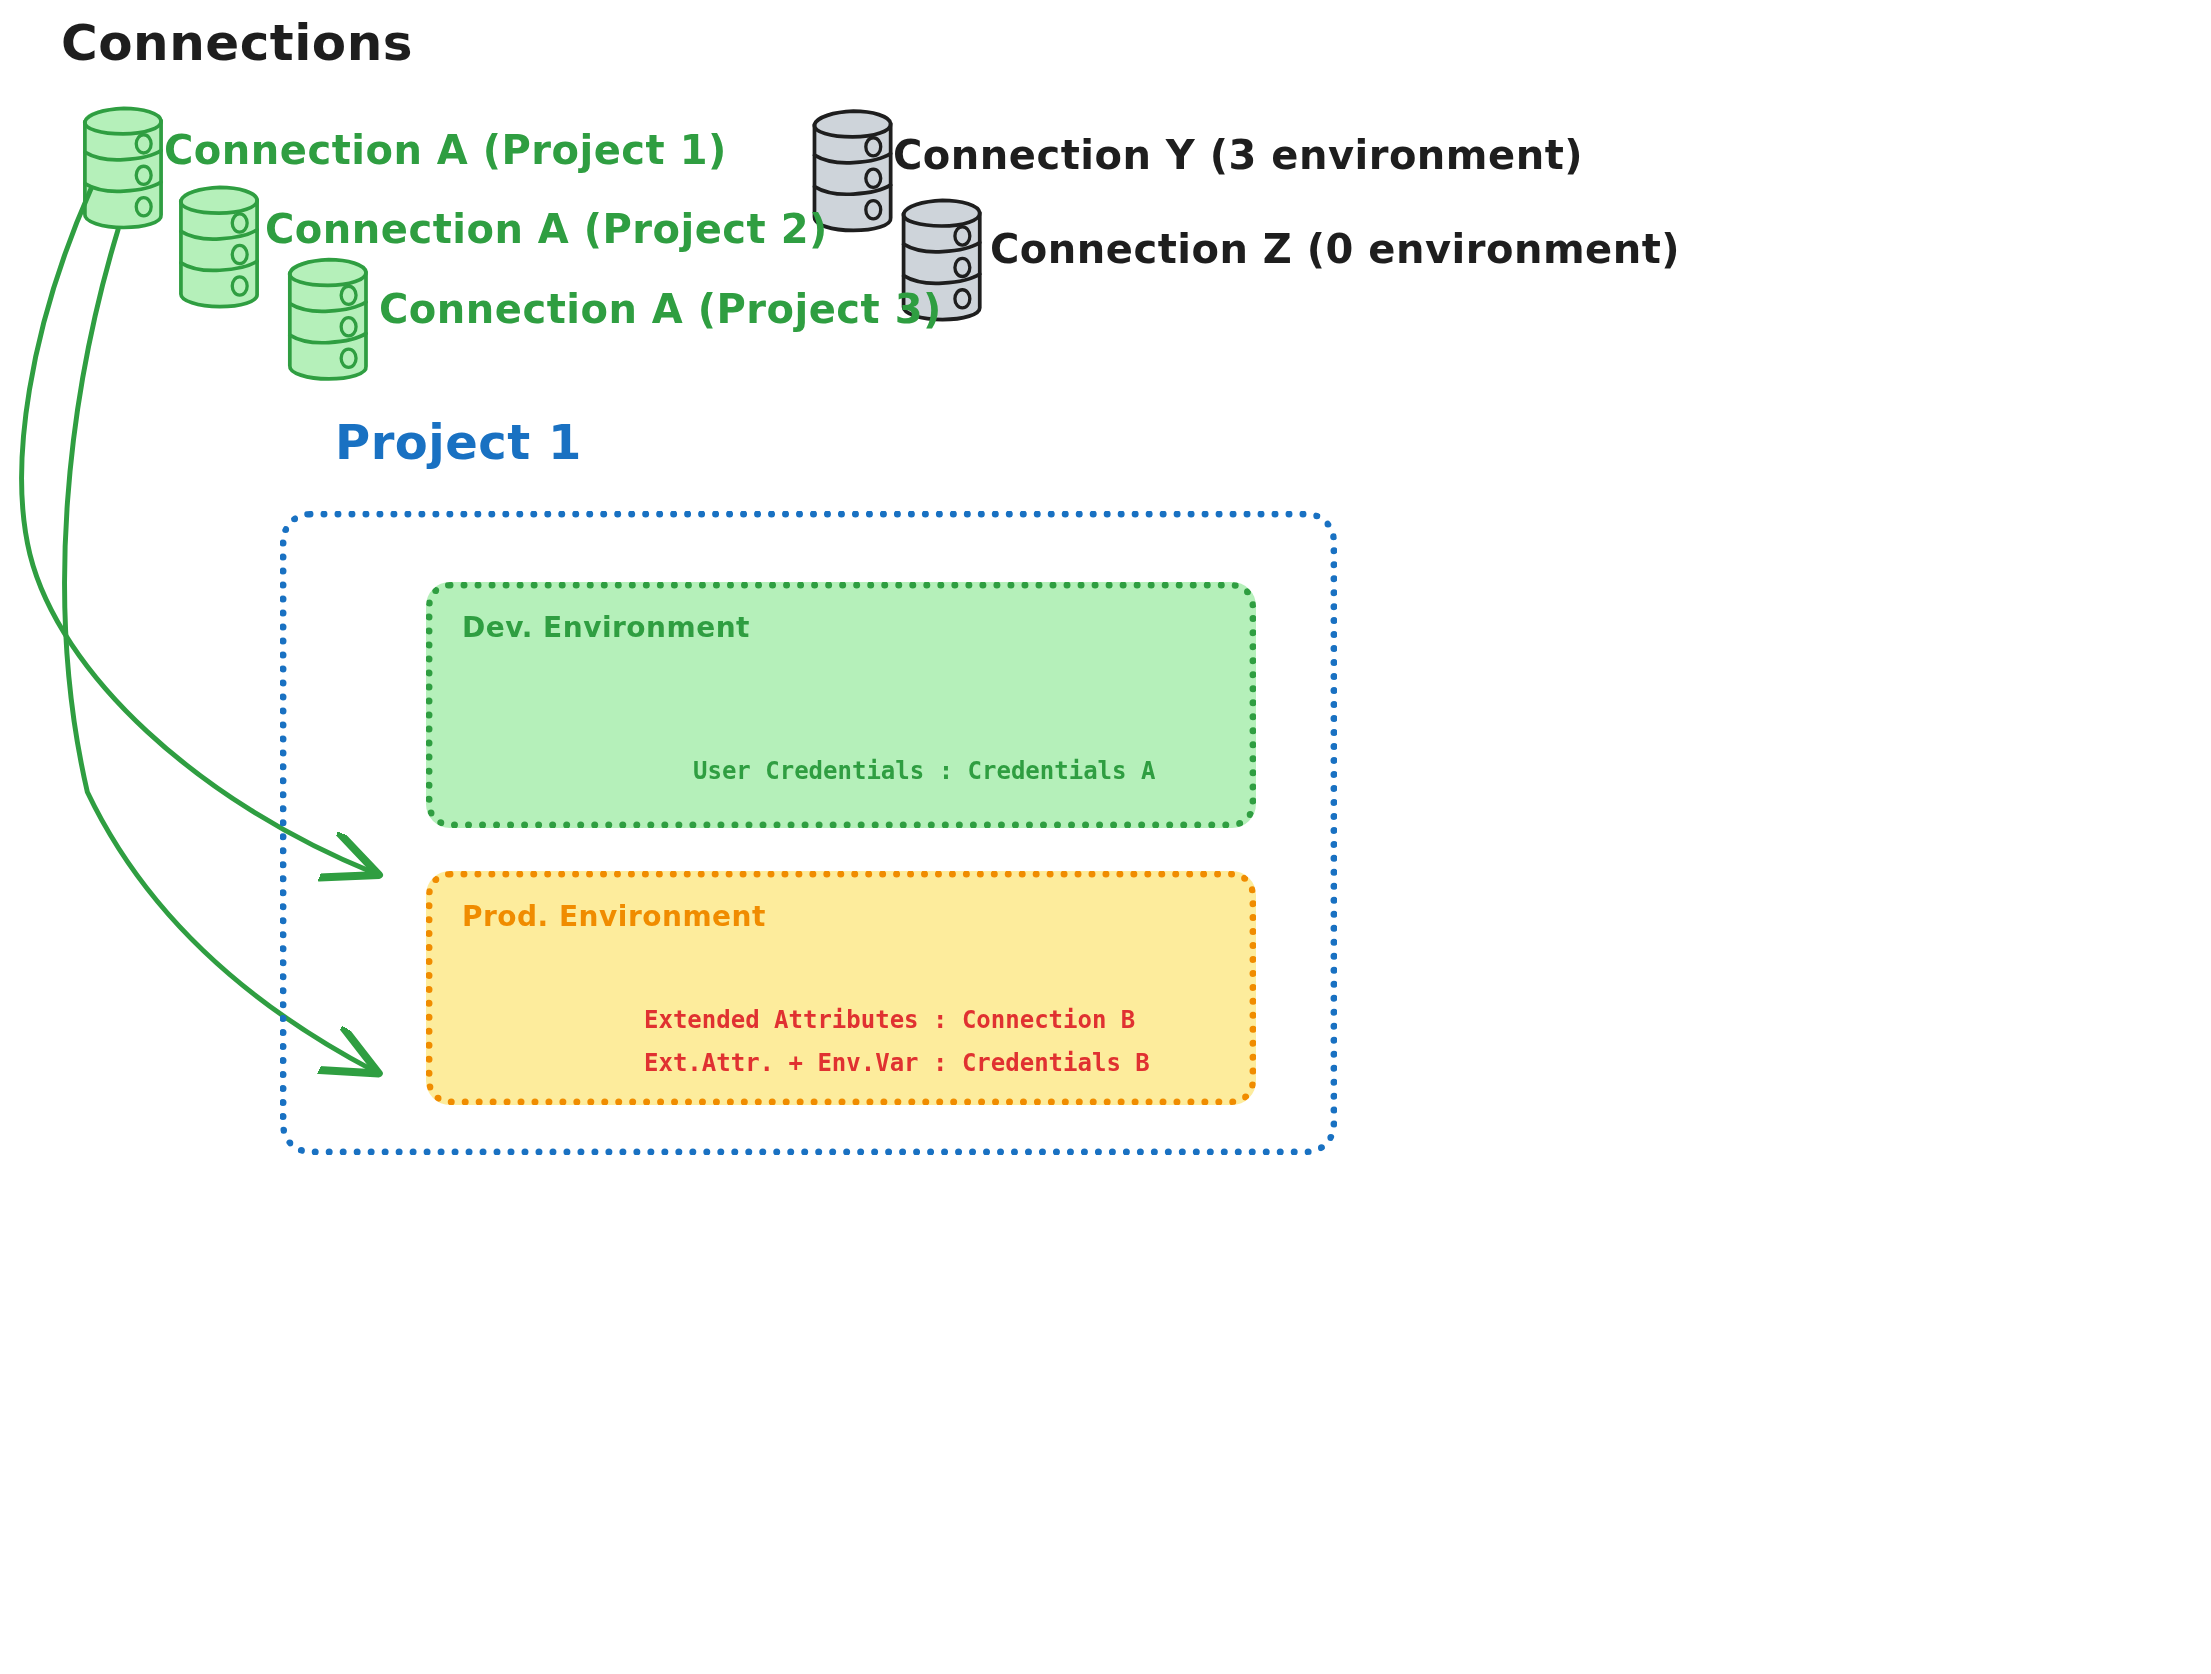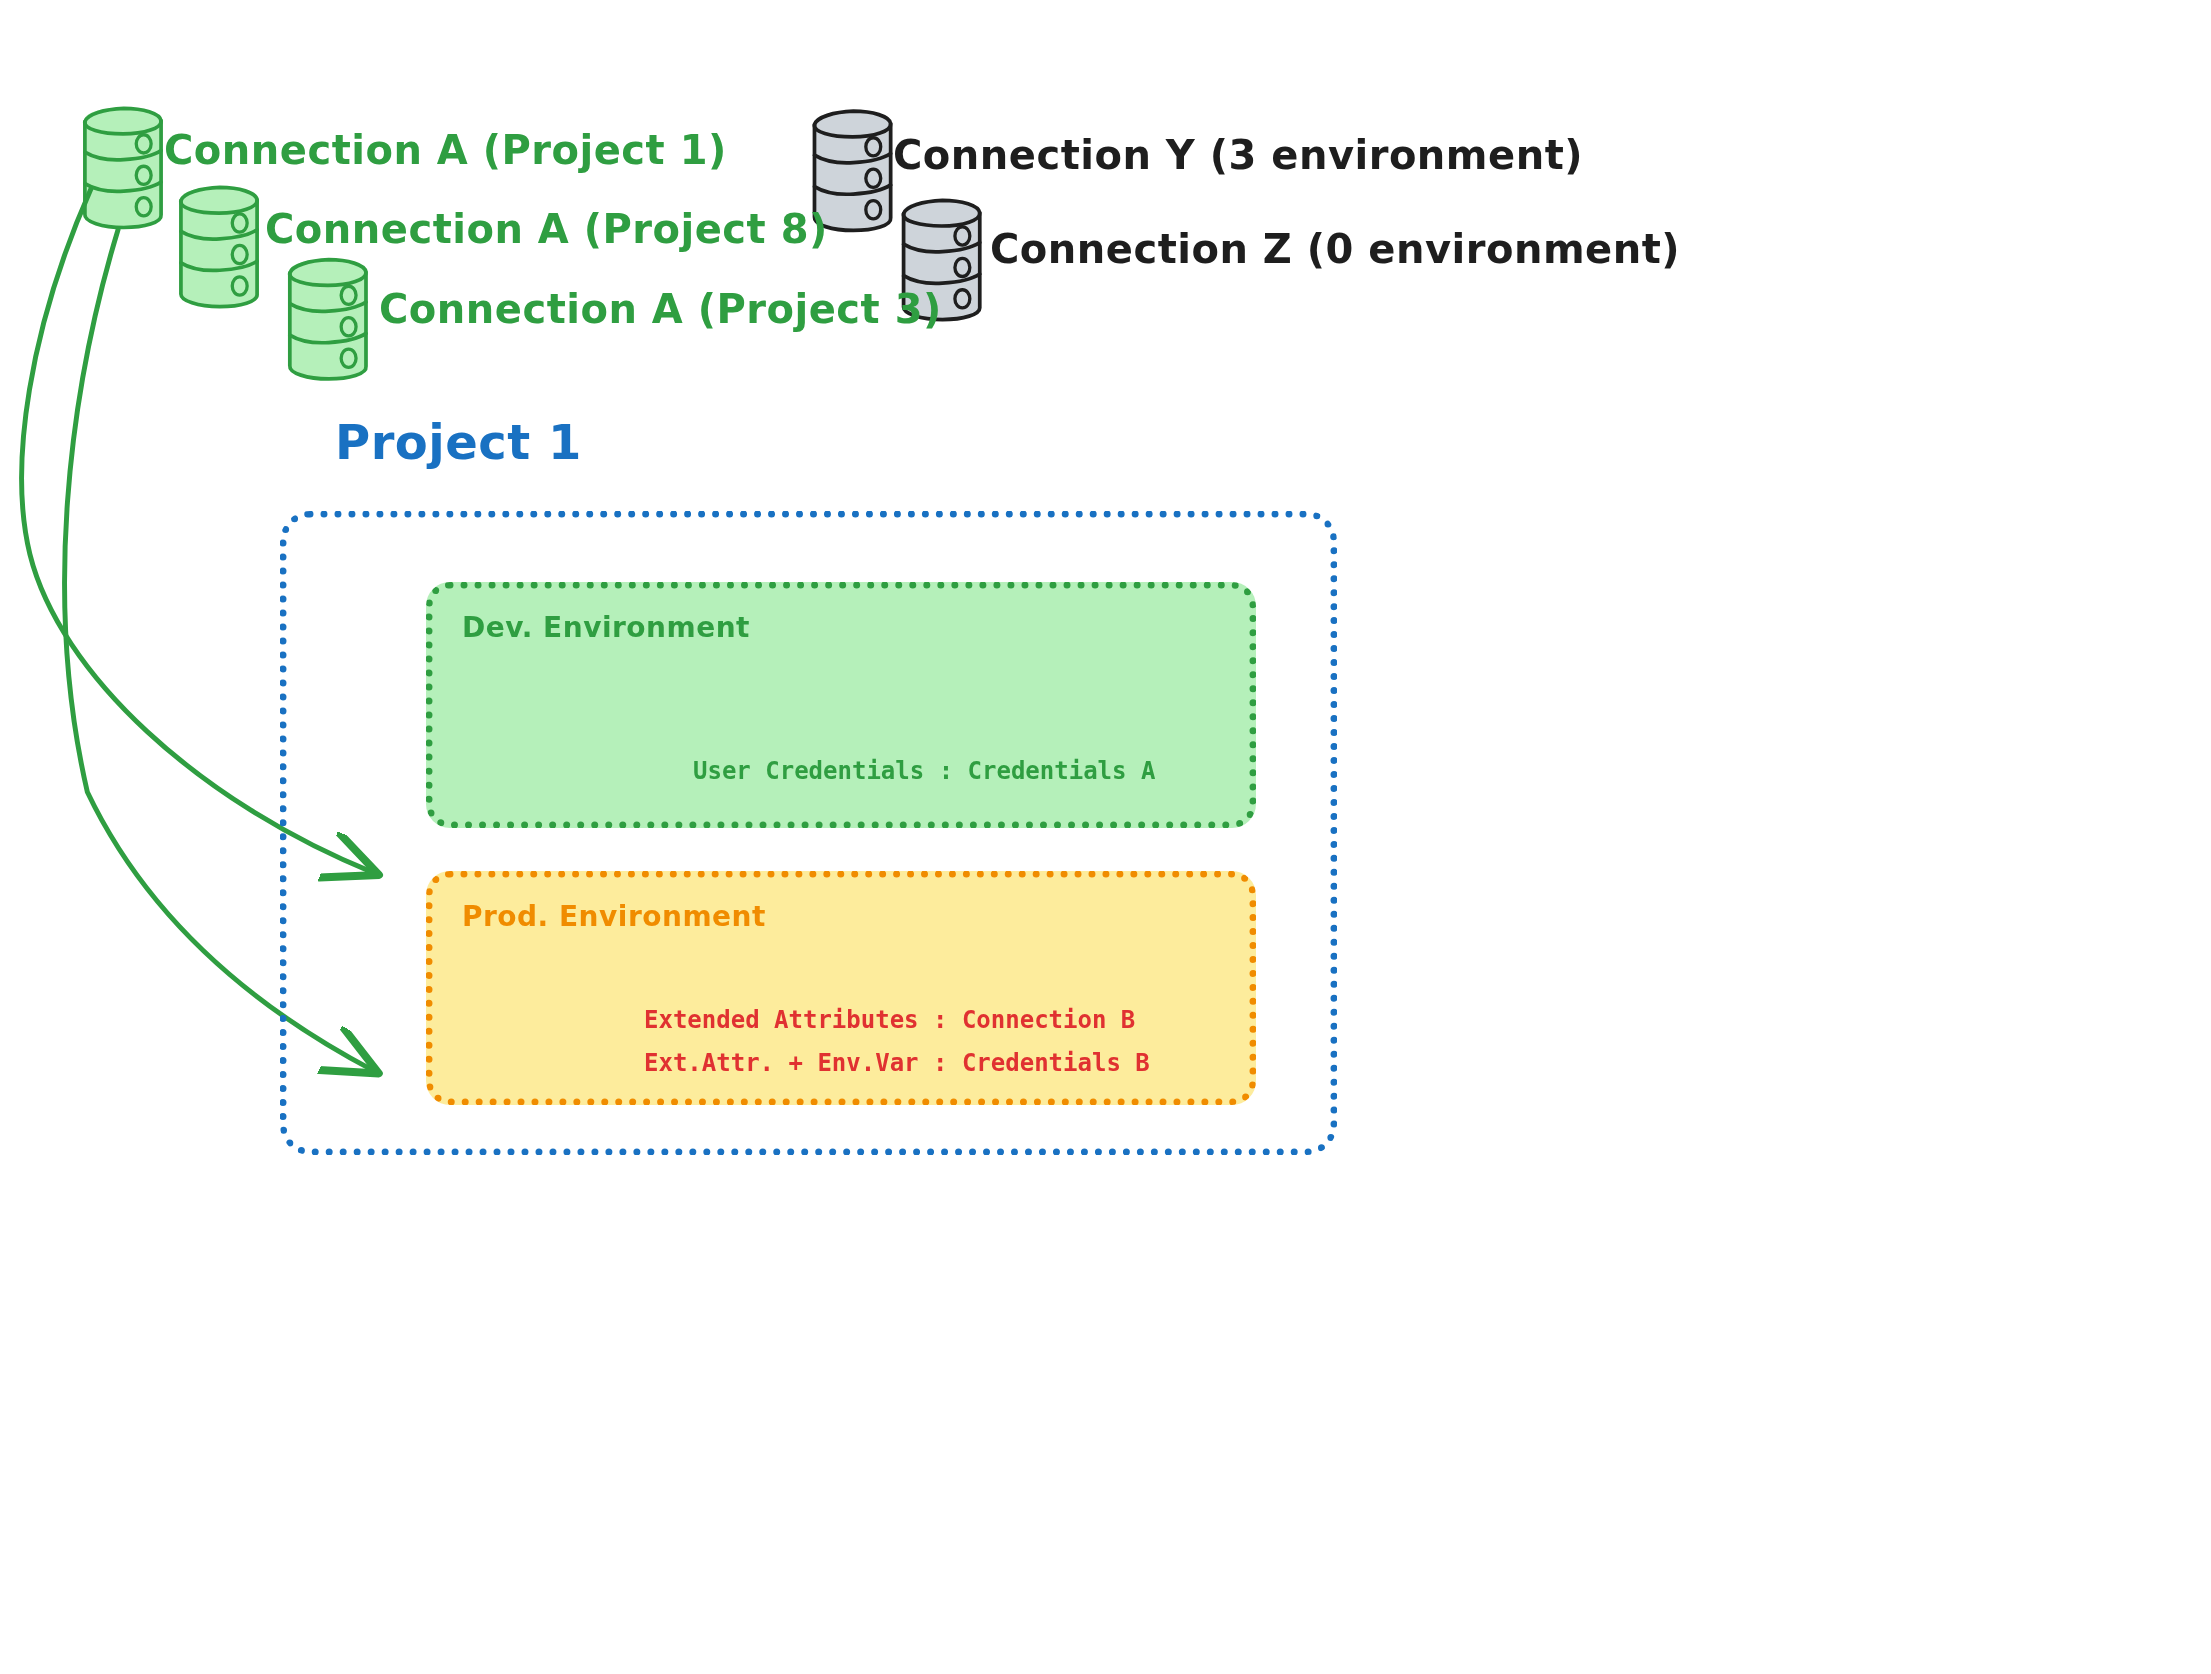--- a/index.html
+++ b/index.html
@@ -139,24 +139,25 @@
 
     <g style="--fill:#ced4da; --stroke:#1e1e1e;">
       <use href="#db-cyl" x="815" y="108" width="92" height="130"></use>
       <use href="#db-cyl" x="905" y="198" width="92" height="130"></use>
     </g>
 
     <path d="M92,190 C30,330 8,470 30,560 C60,680 200,810 378,882" fill="none" stroke="#2f9e41" stroke-width="5" stroke-linecap="round" marker-end="url(#ah-green)"></path>
     <path d="M119,232 C68,400 44,610 88,800 C150,930 260,1020 378,1082" fill="none" stroke="#2f9e41" stroke-width="5" stroke-linecap="round" marker-end="url(#ah-green)"></path>
   </svg>
 
+  <div class="page-title hand">Connections</div>
 
   <div class="conn-label hand green" style="left:164px; top:127px;">Connection A (Project 1)</div>
 
-  <div class="conn-label hand green" style="left:265px; top:206px;">Connection A (Project 8)</div>
+  <div class="conn-label hand green" style="left:265px; top:206px;">Connection A (Project 2)</div>
 
   <div class="conn-label hand green" style="left:379px; top:280px;margin-top:6px;">Connection A (Project 3)</div>
 
   <div class="conn-label hand gray" style="left:893px; top:132px;">Connection Y (3 environment)</div>
 
   <div class="conn-label hand gray" style="left:990px; top:226px;">Connection Z (0 environment)</div>
 
   <div class="project-title hand">Project 1</div>
 
   <div id="project-box" class="dotted-box"></div>

